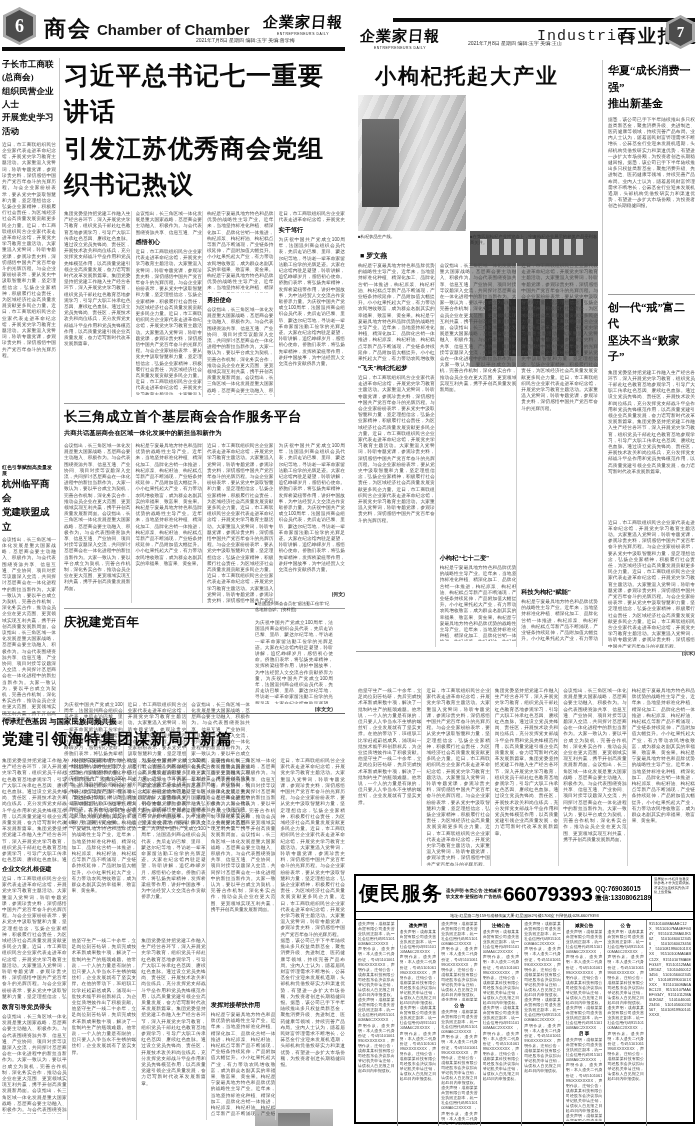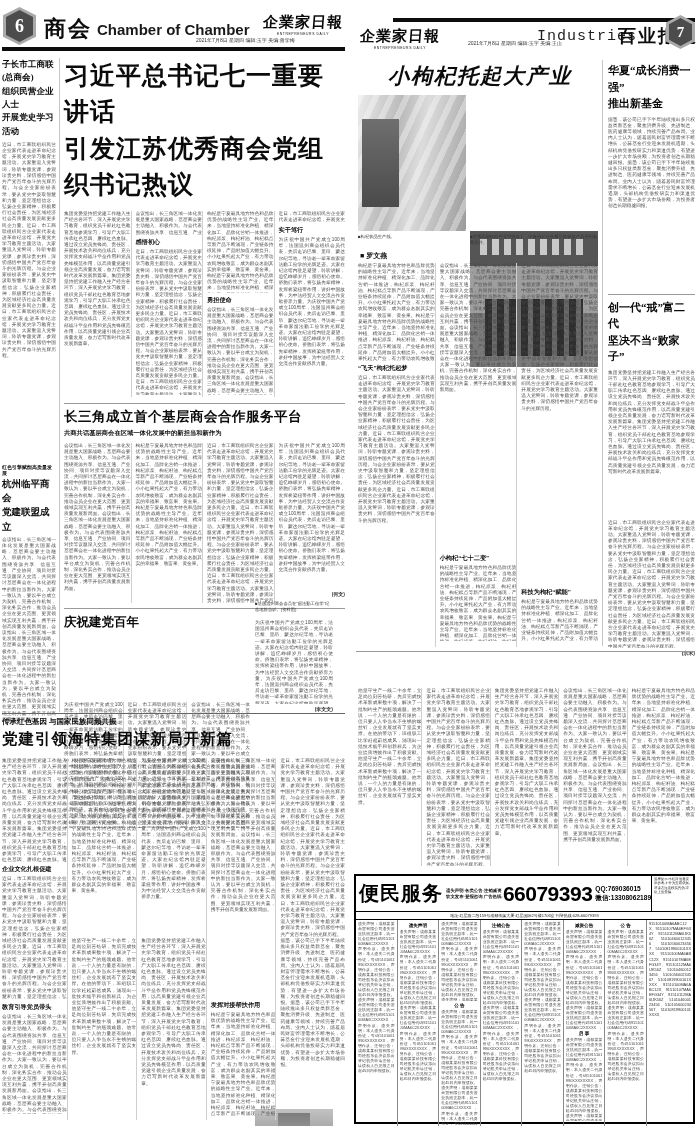--- a/index.html
+++ b/index.html
@@ -197,21 +197,21 @@
     <div class="masthead-cn">企業家日報</div>
     <div class="masthead-en">ENTREPRENEURS DAILY</div>
   </div>
   <div class="abs dateline" style="left:116px;top:40px;">2021年7月8日 星期四  编辑:玉宇  美编:王山</div>
   <div class="abs mono" style="left:185px;top:28px;font-size:15px;color:#1c1c1c;letter-spacing:1px;">Industries</div>
   <div class="abs section-cn" style="left:266px;top:24px;font-size:18px;">百业报道</div>
   <div class="abs badge" style="left:314px;top:15px;width:29px;height:34px;">
     <div class="inner" style="width:23px;height:28px;font-size:15px;">7</div>
   </div>
 
-  <div class="abs hl-serif" style="left:36px;top:62px;font-size:21px;letter-spacing:2px;font-style:italic;">小枸杞托起大产业</div>
+  <div class="abs hl-serif" style="left:23px;top:62px;font-size:21px;letter-spacing:2px;">小枸杞托起大产业</div>
   <div class="abs photoB" style="left:6px;top:95px;width:108px;height:136px;"></div>
   <div class="abs photoC" style="left:118px;top:95px;width:128px;height:136px;"></div>
   <div class="abs caption" style="left:6px;top:234px;width:108px;height:12px;overflow:hidden;">■枸杞饮品生产线。</div>
   <div class="abs caption" style="left:118px;top:234px;width:128px;height:12px;overflow:hidden;">■在第四届枸杞产业博览会上，宁夏枸杞企业展示的获奖产品受到客商关注。</div>
   <div class="abs" style="left:8px;top:251px;font-size:7px;font-weight:bold;color:#111;">■ 罗文燕</div>
   <div class="abs cols" style="left:6px;top:263px;width:240px;height:384px;">
     <div class="col">
       <div class="t" style="height:98px;">枸杞是宁夏最具地方特色和品牌优势的战略性主导产业。近年来，当地坚持标准化种植、精深化加工、品牌化营销一体推进，枸杞原浆、枸杞籽油、枸杞糕点等新产品不断涌现，产业链条持续延伸，产品附加值大幅提升。小小红果托起大产业，有力带动农民增收致富，成为群众名副其实的幸福果、致富果、黄金果。枸杞是宁夏最具地方特色和品牌优势的战略性主导产业。近年来，当地坚持标准化种植、精深化加工、品牌化营销一体推进，枸杞原浆、枸杞籽油、枸杞糕点等新产品不断涌现，产业链条持续延伸，产品附加值大幅提升。小小红果托起大产业，有力带动农民增收致富，成为群众名副其实的幸福果、致富果、黄金果。</div>
       <div class="subh">“飞天”枸杞托起梦</div>
       <div class="t" style="height:266px;">近日，市工商联组织民营企业家代表走进革命纪念馆，开展党史学习教育主题活动。大家重温入党誓词，聆听专题党课，参观珍贵史料，深切感悟中国共产党百年奋斗的光辉历程。与会企业家纷纷表示，要从党史中汲取智慧和力量，坚定理想信念，弘扬企业家精神，积极履行社会责任，为区域经济社会高质量发展贡献更多民企力量。近日，市工商联组织民营企业家代表走进革命纪念馆，开展党史学习教育主题活动。大家重温入党誓词，聆听专题党课，参观珍贵史料，深切感悟中国共产党百年奋斗的光辉历程。与会企业家纷纷表示，要从党史中汲取智慧和力量，坚定理想信念，弘扬企业家精神，积极履行社会责任，为区域经济社会高质量发展贡献更多民企力量。近日，市工商联组织民营企业家代表走进革命纪念馆，开展党史学习教育主题活动。大家重温入党誓词，聆听专题党课，参观珍贵史料，深切感悟中国共产党百年奋斗的光辉历程。</div>

